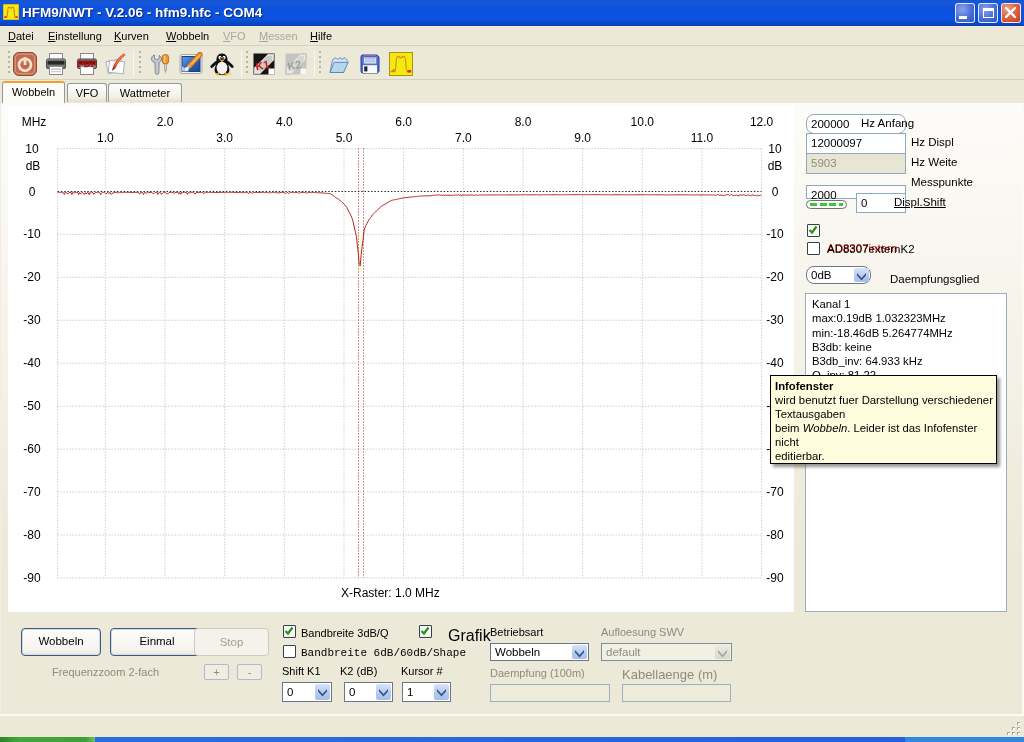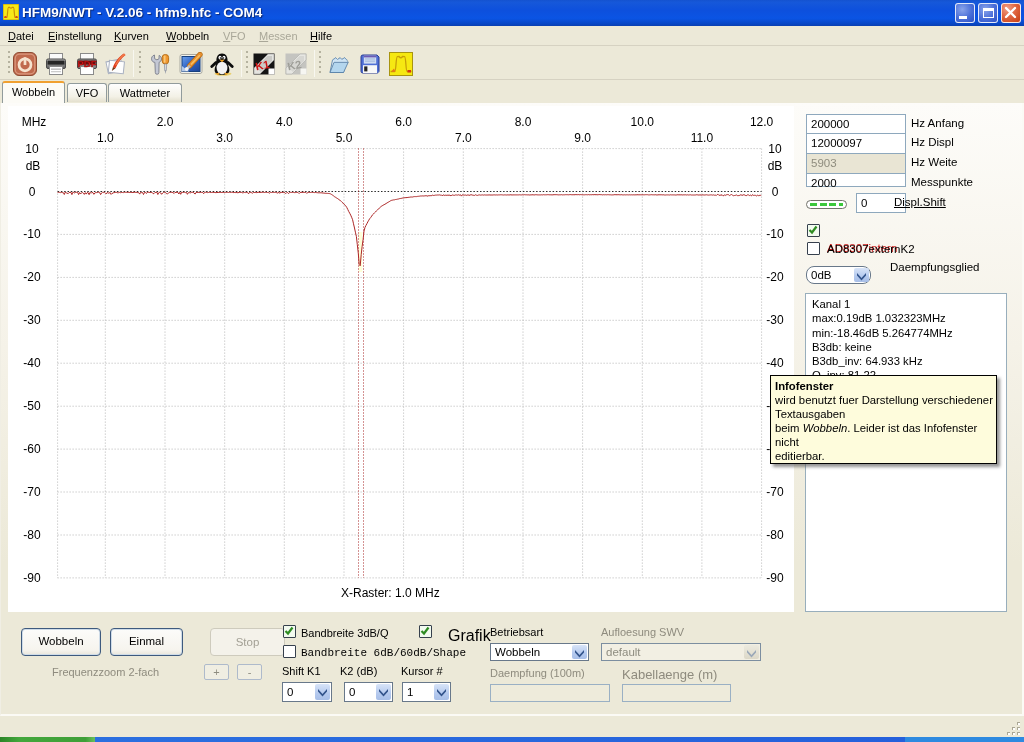--- a/index.html
+++ b/index.html
@@ -274,32 +274,32 @@
 <text x="24" y="433.0" text-anchor="middle">-80</text>
 <text x="767" y="433.0" text-anchor="middle">-80</text>
 <text x="24" y="475.9" text-anchor="middle">-90</text>
 <text x="767" y="475.9" text-anchor="middle">-90</text>
 <text x="25" y="63.5" text-anchor="middle">dB</text>
 <text x="767" y="63.5" text-anchor="middle">dB</text>
 <text x="333" y="491" text-anchor="start">X-Raster: 1.0 MHz</text>
 </g>
   </svg>
 
-<div class="abs field" style="left:806px;top:114px;width:100px;height:20px;">200000</div>
+<div class="abs field" style="left:806px;top:114px;width:100px;height:20px;border-radius:8px;">200000</div>
 <div class="abs field" style="left:806px;top:133px;width:100px;height:21px;">12000097</div>
 <div class="abs field" style="left:806px;top:153px;width:100px;height:21px;background:#e9e5d4;color:#8f8c7e;">5903</div>
-<div class="abs field" style="left:806px;top:173px;width:100px;height:14px;">2000</div>
+<div class="abs field" style="left:806px;top:185px;width:100px;height:14px;">2000</div>
 <div class="abs field" style="left:856px;top:193px;width:50px;height:20px;">0</div>
 <div class="abs" style="left:806px;top:200px;width:41px;height:9px;border:1px solid #72726a;border-radius:4.5px;background:#fff;">
   <div class="abs" style="left:3px;top:2px;width:7px;height:3px;background:#3cc83c;"></div>
   <div class="abs" style="left:12.5px;top:2px;width:7px;height:3px;background:#3cc83c;"></div>
   <div class="abs" style="left:22px;top:2px;width:7px;height:3px;background:#3cc83c;"></div>
   <div class="abs" style="left:31.5px;top:2px;width:4px;height:3px;background:#3cc83c;"></div>
 </div>
-<div class="abs fieldlbl" style="left:911px;top:117px;">Hz Anfang</div>
+<div class="abs fieldlbl" style="left:861px;top:117px;">Hz Anfang</div>
 <div class="abs fieldlbl" style="left:911px;top:136px;">Hz Displ</div>
 <div class="abs fieldlbl" style="left:911px;top:156px;">Hz Weite</div>
 <div class="abs fieldlbl" style="left:911px;top:176px;">Messpunkte</div>
 <div class="abs fieldlbl" style="left:894px;top:196px;text-decoration:underline;">Displ.Shift</div>
 
 <div class="abs chk" style="left:807px;top:224px;background:#f2faef;">
     <svg width="10" height="10" viewBox="0 0 10 10">
       <path d="M1.5,5 L4,7.5 L8.5,1.5" fill="none" stroke="#2e8c22" stroke-width="2.2"></path>
     </svg>
   </div>
@@ -308,27 +308,27 @@
 <div class="abs fieldlbl" style="left:827px;top:243px;">AD8307externK2</div>
 
 <div class="abs combo" style="left:806px;top:266px;width:65px;height:18px;border-radius:8px;">
     <span class="txt">0dB</span>
     <div class="arr">
       <svg width="11" height="9" viewBox="0 0 11 9">
         <path d="M1,1 L5.5,6 L10,1 L10,3.5 L5.5,8.5 L1,3.5 Z" fill="#33548c"></path>
       </svg>
     </div>
   </div>
-<div class="abs fieldlbl" style="left:890px;top:261px;">Daempfungsglied</div>
+<div class="abs fieldlbl" style="left:890px;top:273px;">Daempfungsglied</div>
 
 <div class="abs" style="left:805px;top:293px;width:202px;height:319px;border:1px solid #98aebc;background:#fff;font-size:11.3px;line-height:14.3px;padding:3px 0 0 6px;">Kanal 1<br>max:0.19dB 1.032323MHz<br>min:-18.46dB 5.264774MHz<br>B3db: keine<br>B3db_inv: 64.933 kHz<br>Q_inv: 81.22</div>
 
 <div class="abs btn" style="left:21px;top:628px;width:80px;height:28px;line-height:25px;">Wobbeln</div>
-<div class="abs btn" style="left:110px;top:628px;width:73px;height:28px;line-height:25px;text-align:center;">Einmal</div>
-<div class="abs btn dis" style="left:194px;top:628px;width:75px;height:28px;line-height:27px;margin-left:16px;">Stop</div>
+<div class="abs btn" style="left:110px;top:628px;width:94px;height:28px;line-height:25px;text-align:center;">Einmal</div>
+<div class="abs btn dis" style="left:194px;top:628px;width:75px;height:28px;line-height:27px;">Stop</div>
 <div class="abs graylbl" style="left:52px;top:666px;font-size:11px;">Frequenzzoom 2-fach</div>
 <div class="abs smallbtn" style="left:204px;top:664px;width:25px;height:16px;line-height:14px;">+</div>
 <div class="abs smallbtn" style="left:237px;top:664px;width:25px;height:16px;line-height:14px;">-</div>
 
 <div class="abs chk" style="left:283px;top:625px;background:#f2faef;">
     <svg width="10" height="10" viewBox="0 0 10 10">
       <path d="M1.5,5 L4,7.5 L8.5,1.5" fill="none" stroke="#2e8c22" stroke-width="2.2"></path>
     </svg>
   </div>
 <div class="abs" style="left:301px;top:627px;font-size:11px;">Bandbreite 3dB/Q</div>
@@ -372,21 +372,21 @@
 <div class="abs" style="left:490px;top:626px;font-size:11px;">Betriebsart</div>
 <div class="abs combo" style="left:490px;top:643px;width:99px;height:18px;">
     <span class="txt">Wobbeln</span>
     <div class="arr">
       <svg width="11" height="9" viewBox="0 0 11 9">
         <path d="M1,1 L5.5,6 L10,1 L10,3.5 L5.5,8.5 L1,3.5 Z" fill="#33548c"></path>
       </svg>
     </div>
   </div>
 <div class="abs graylbl" style="left:601px;top:626px;font-size:11px;">Aufloesung SWV</div>
-<div class="abs combo dis" style="left:601px;top:643px;width:160px;height:18px;">
+<div class="abs combo dis" style="left:601px;top:643px;width:131px;height:18px;">
     <span class="txt">default</span>
     <div class="arr">
       <svg width="11" height="9" viewBox="0 0 11 9">
         <path d="M1,1 L5.5,6 L10,1 L10,3.5 L5.5,8.5 L1,3.5 Z" fill="#9aa8b8"></path>
       </svg>
     </div>
   </div>
 <div class="abs graylbl" style="left:490px;top:667px;font-size:11px;">Daempfung (100m)</div>
 <div class="abs" style="left:490px;top:684px;width:120px;height:18px;border:1px solid #9ab0c4;background:#eeebdb;"></div>
 <div class="abs graylbl" style="left:622px;top:667px;font-size:13px;text-align:center;">Kabellaenge (m)</div>

